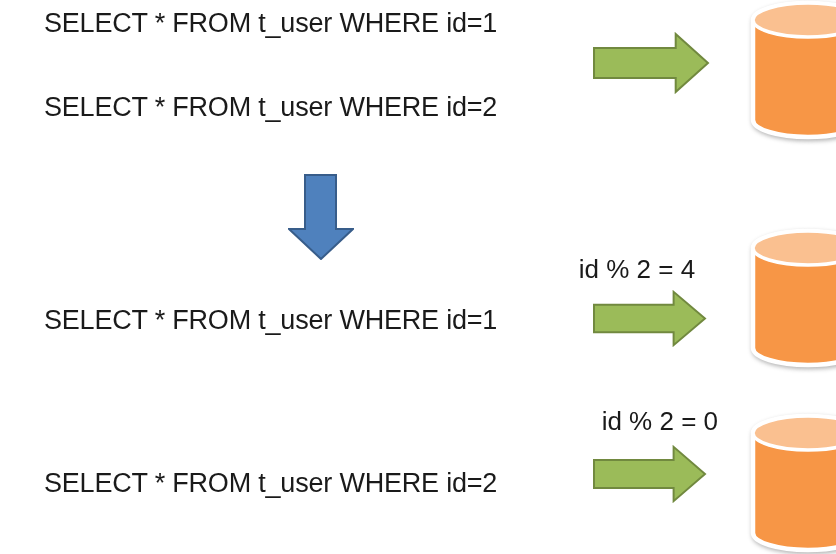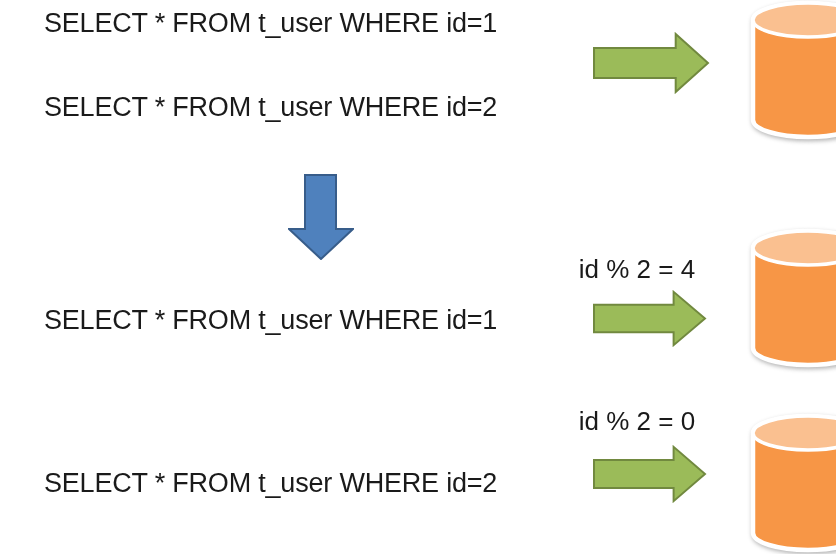--- a/index.html
+++ b/index.html
@@ -32,21 +32,21 @@
     position: absolute;
     left: 520px;
     width: 162px;
     text-align: center;
     font-size: 26px;
     line-height: 30px;
     color: var(--text, #1A1A1A);
     white-space: nowrap;
   }
   .label1 { top: 254px; }
-  .label2 { top: 406px; }
+  .label2 { top: 406px; text-align: right; }
   .shape { position: absolute; display: block; }
   .arrow-right polygon {
     fill: var(--arrow-green-fill, #9BBB59);
     stroke: var(--arrow-green-border, #71893F);
     stroke-width: 2;
     stroke-linejoin: miter;
   }
   .arrow-down polygon {
     fill: var(--arrow-blue-fill, #4F81BD);
     stroke: var(--arrow-blue-border, #385D8A);

